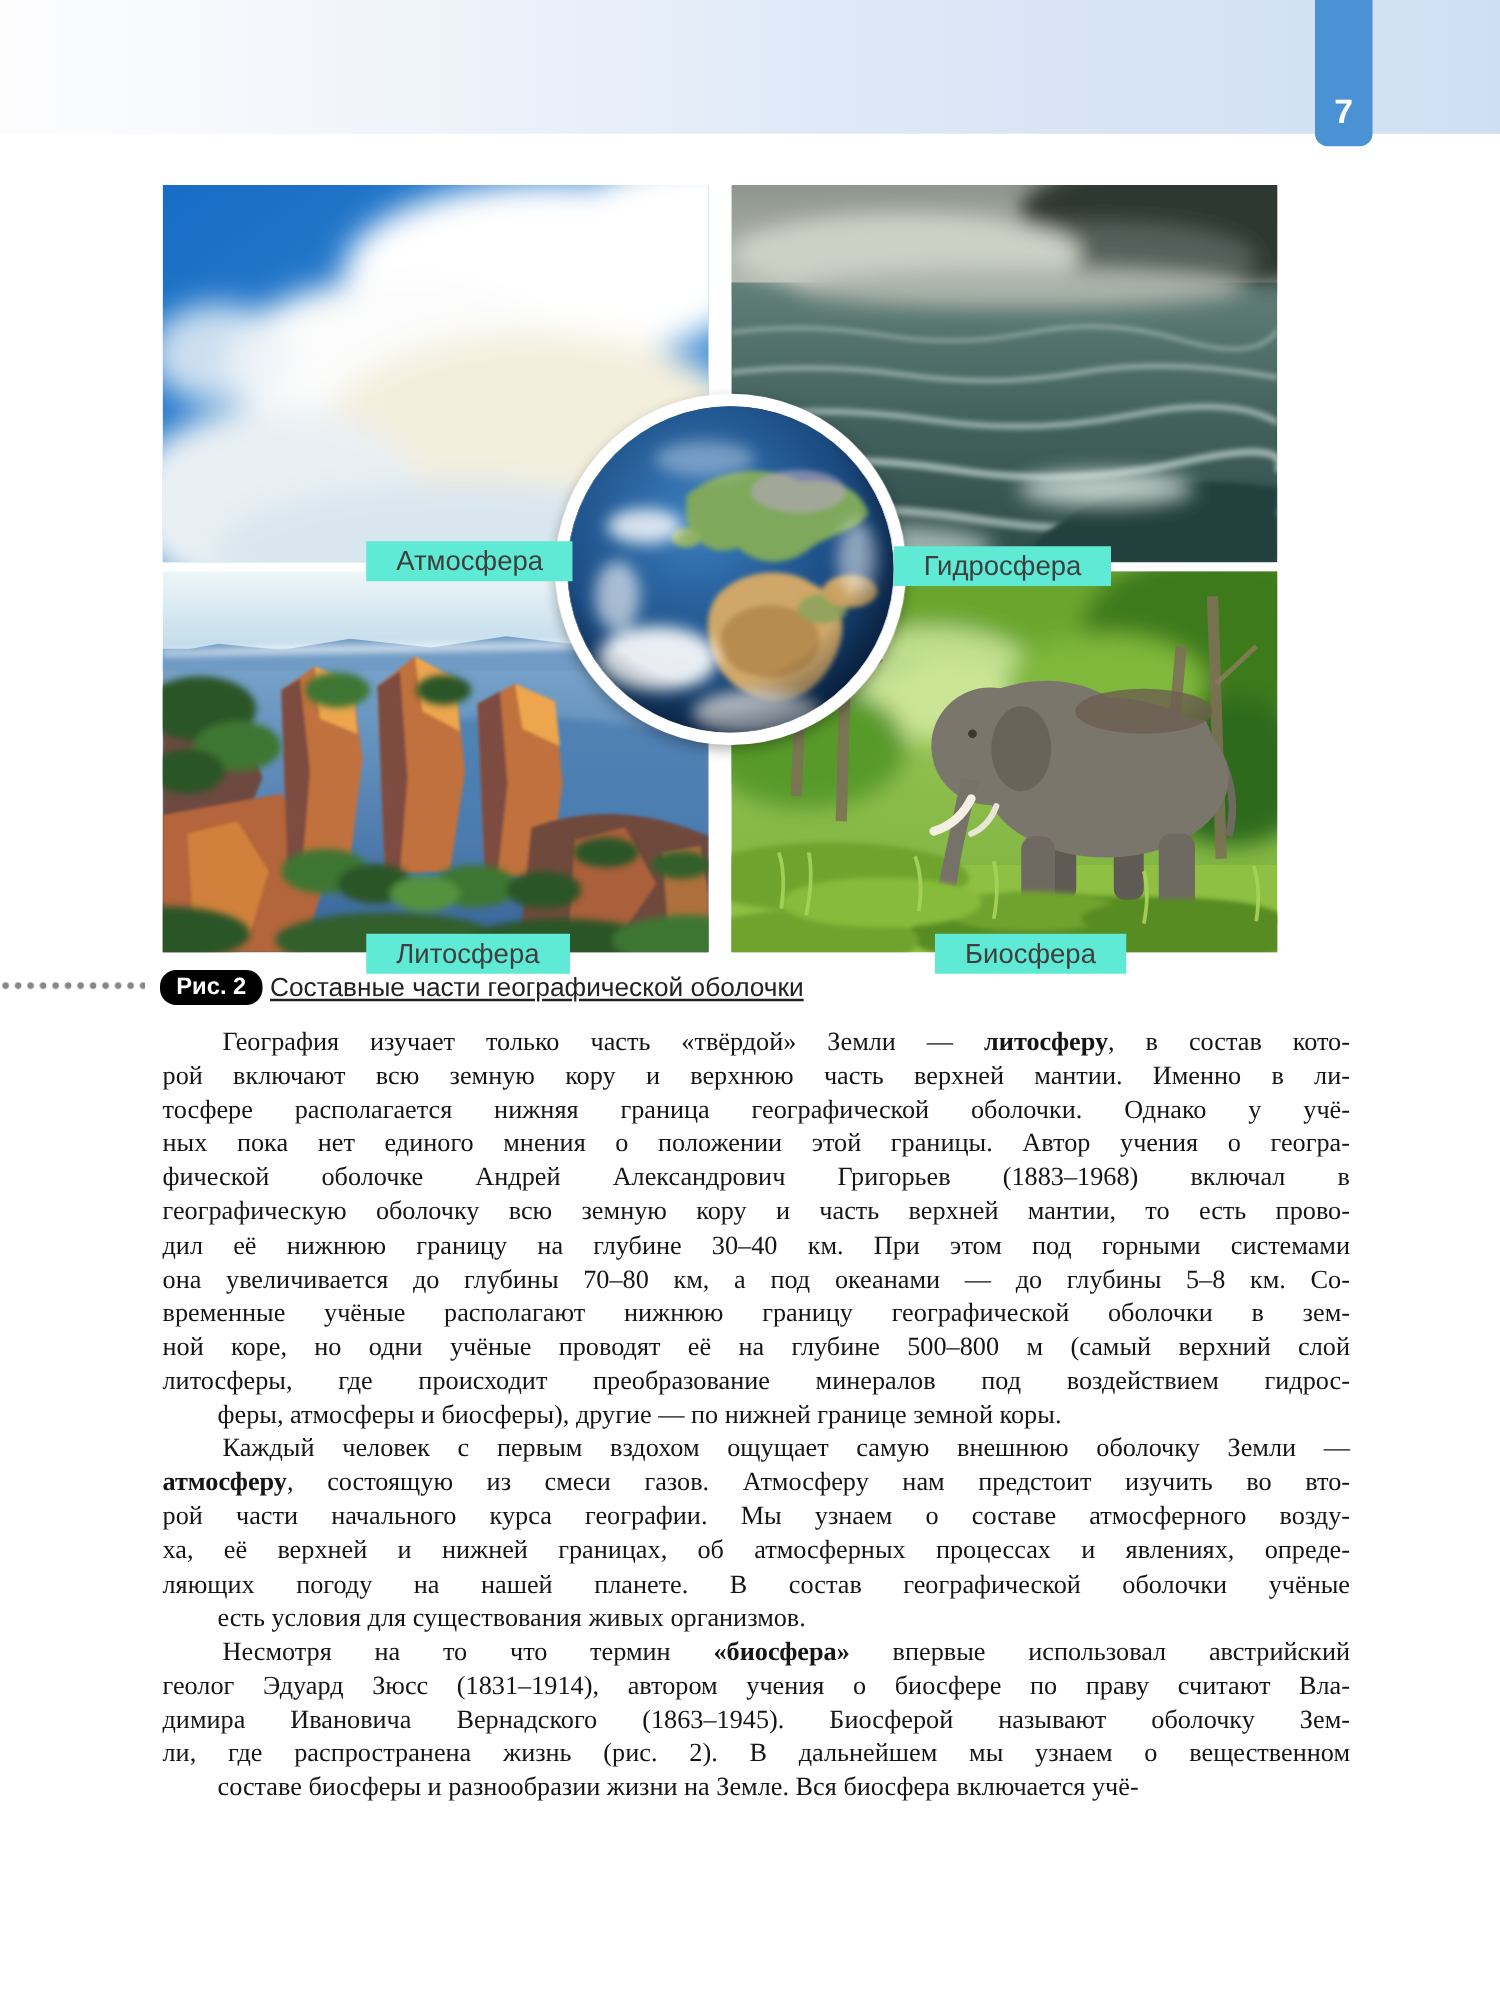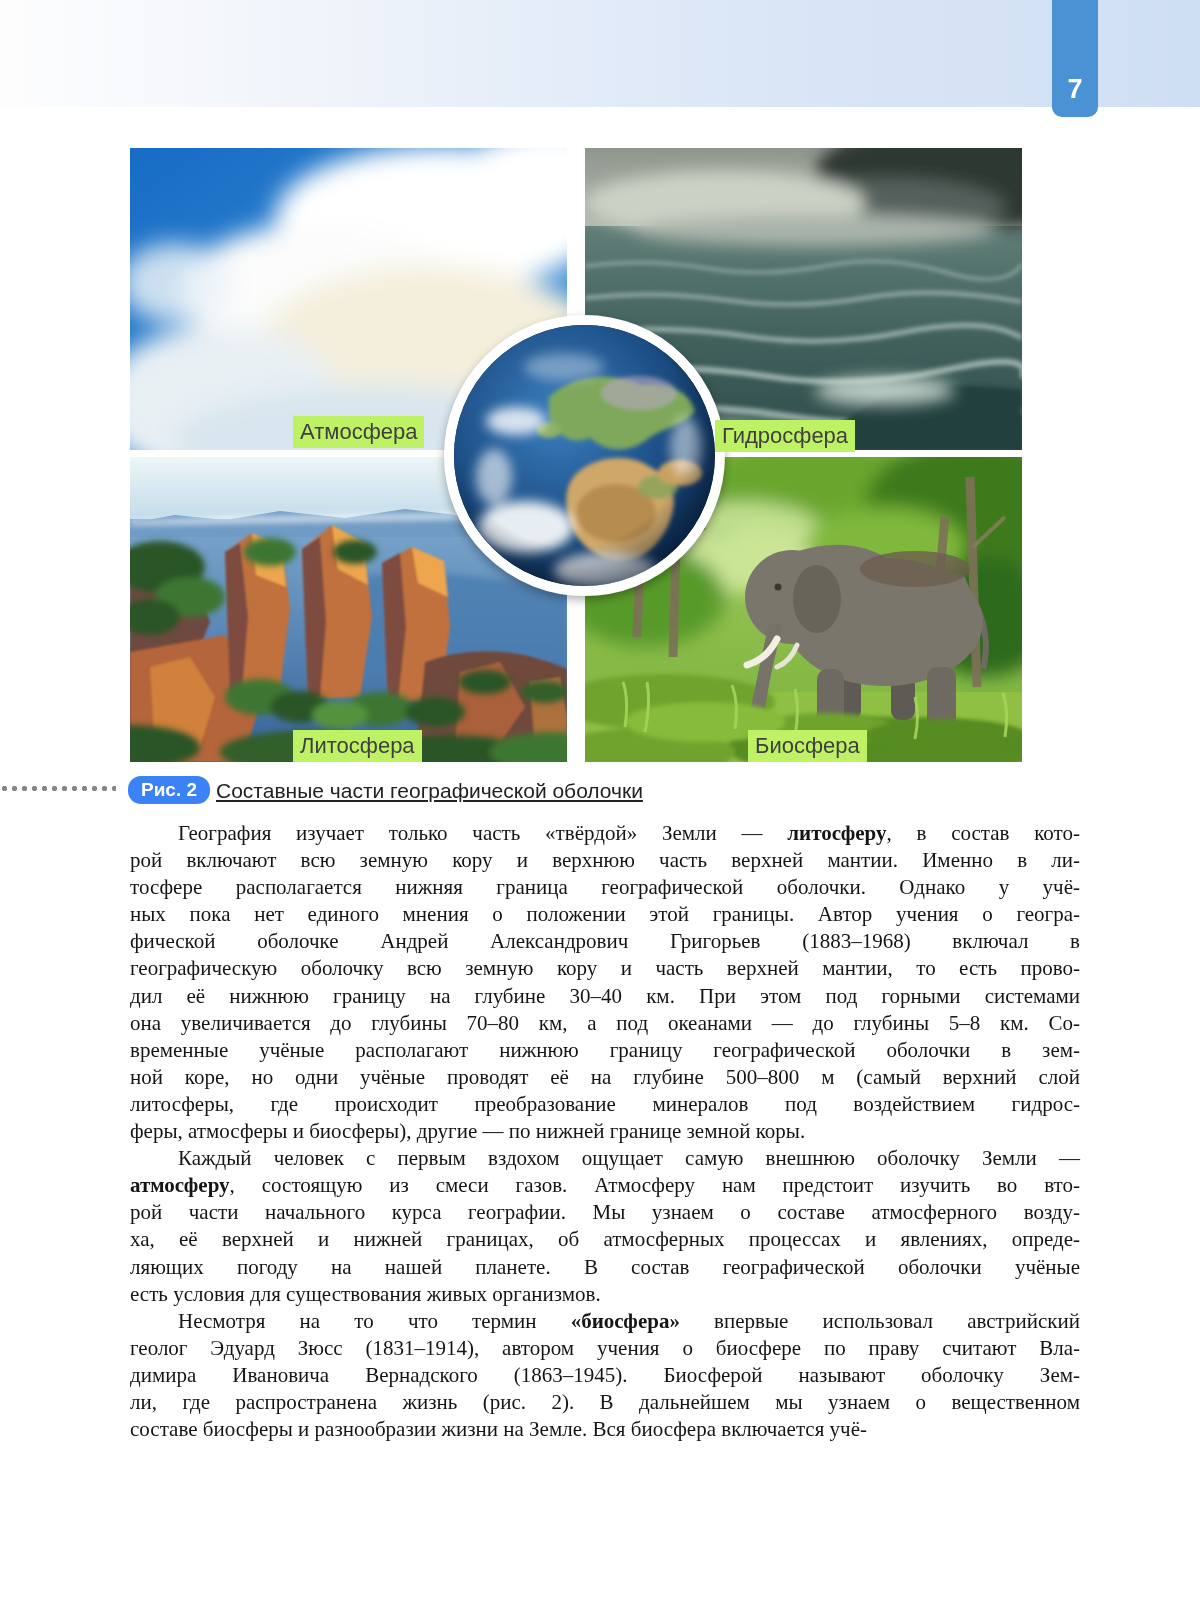--- a/index.html
+++ b/index.html
@@ -21,41 +21,41 @@
   .ph-atm{left:0;top:0;width:437px;height:302px;}
   .ph-hyd{left:455px;top:0;width:437px;height:302px;}
   .ph-lit{left:0;top:309px;width:437px;height:305px;}
   .ph-bio{left:455px;top:309px;width:437px;height:305px;}
 
   .earth{position:absolute;left:314px;top:167px;width:281px;height:281px;border-radius:50%;
     border:10px solid #ffffff;box-sizing:border-box;background:#0b2a4e;
     box-shadow:0 4px 10px rgba(0,0,0,.30);z-index:5;overflow:hidden;}
   .earth svg{display:block;}
 
-  .plabel{position:absolute;background:#bef264;color:#3f3f3f;font-size:22px;line-height:1.15;
-    padding:3px 7px 4px;z-index:6;white-space:nowrap;}
+  .plabel{position:absolute;background:#5eead4;color:#3f3f3f;font-size:22px;line-height:1.15;
+    padding:3px 24px 4px;z-index:6;white-space:nowrap;margin-top:17px;}
   .lb-atm{left:163px;top:268px;}
   .lb-hyd{left:585px;top:272px;}
   .lb-lit{left:163px;top:582px;}
   .lb-bio{left:618px;top:582px;}
 
   
   .dots{position:absolute;left:0;top:784px;width:116px;height:9px;
     background-image:radial-gradient(circle at 4.5px 4.5px,#85888b 2.4px,transparent 3px);
     background-size:10px 9px;background-repeat:repeat-x;}
-  .fig-badge{position:absolute;left:128px;top:776px;background:#3b82f6;color:#ffffff;
+  .fig-badge{position:absolute;left:128px;top:776px;background:#000000;color:#ffffff;
     font-weight:bold;font-size:19px;line-height:1;padding:4px 13px 5px;border-radius:13px;}
   .fig-caption{position:absolute;left:216px;top:779px;font-size:21px;color:#222222;text-decoration:underline;}
 
   
   .article{position:absolute;left:130px;top:820px;width:950px;color:#151515;
     font-family:"Liberation Serif","DejaVu Serif",serif;}
   .article .line{font-size:21px;line-height:27.1px;text-align:justify;text-align-last:justify;}
   .article .line.first{text-indent:48px;}
-  .article .line.last{text-align-last:left;}
+  .article .line.last{text-align-last:left;margin-left:44px;}
   .article .bold{font-weight:bold;}
 </style>
 </head>
 <body>
 
 <div class="page">
 
   <div class="header-band"></div>
   <div class="page-tab">
     <span>7</span>

